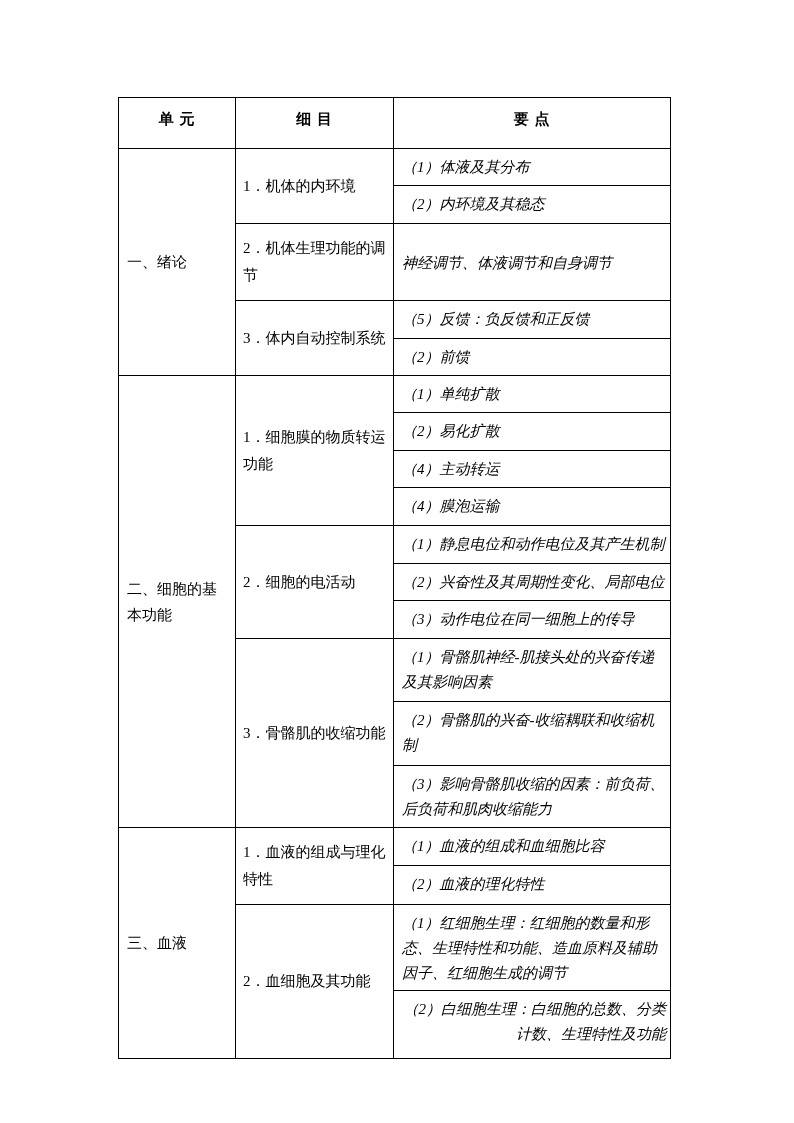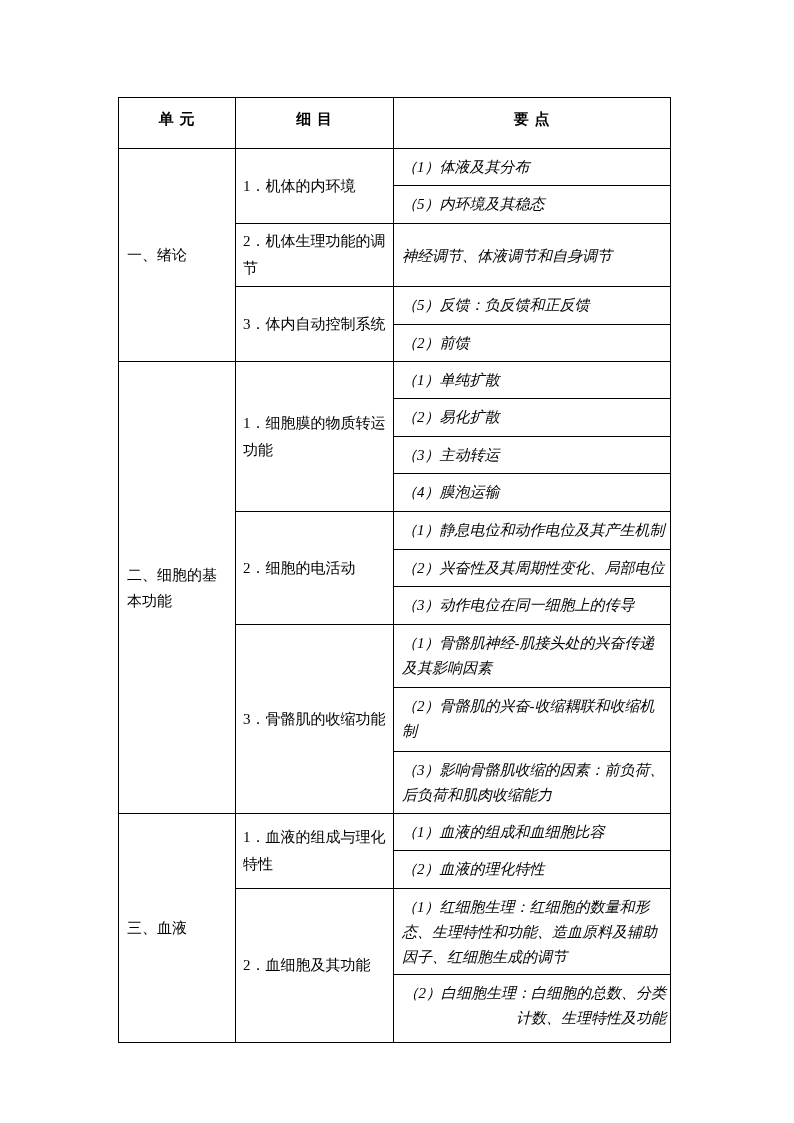--- a/index.html
+++ b/index.html
@@ -39,21 +39,21 @@
     letter-spacing: 1px;
   }
   td.unit {
     vertical-align: middle;
     padding: 4px 8px;
     line-height: 26px;
     margin-top: 38px;
   }
   td.detail {
     vertical-align: middle;
-    padding: 4px 7px;
+    padding: 11px 7px;
     line-height: 27px;
   }
   td.point {
     vertical-align: top;
     padding: 6px 4px 4px 8px;
     line-height: 25px;
     font-style: italic;
   }
   tr.h37 { height: 37px; }
   tr.h38 { height: 38px; }
@@ -91,21 +91,21 @@
       </tr>
     </thead>
     <tbody>
 
       <tr class="h37">
         <td class="unit" rowspan="5">一、绪论</td>
         <td class="detail" rowspan="2">1．机体的内环境</td>
         <td class="point">（1）体液及其分布</td>
       </tr>
       <tr class="h38">
-        <td class="point">（5）内环境及其稳态</td>
+        <td class="point">（2）内环境及其稳态</td>
       </tr>
       <tr class="h62">
         <td class="detail">2．机体生理功能的调节</td>
         <td class="point" style="vertical-align:middle;">神经调节、体液调节和自身调节</td>
       </tr>
       <tr class="h38">
         <td class="detail" rowspan="2">3．体内自动控制系统</td>
         <td class="point">（5）反馈：负反馈和正反馈</td>
       </tr>
       <tr class="h37">
@@ -114,21 +114,21 @@
 
       <tr class="h37">
         <td class="unit" rowspan="10">二、细胞的基本功能</td>
         <td class="detail" rowspan="4">1．细胞膜的物质转运功能</td>
         <td class="point">（1）单纯扩散</td>
       </tr>
       <tr class="h38">
         <td class="point">（2）易化扩散</td>
       </tr>
       <tr class="h37">
-        <td class="point">（3）主动转运</td>
+        <td class="point">（4）主动转运</td>
       </tr>
       <tr class="h38">
         <td class="point">（4）膜泡运输</td>
       </tr>
       <tr class="h38">
         <td class="detail" rowspan="3">2．细胞的电活动</td>
         <td class="point">（1）静息电位和动作电位及其产生机制</td>
       </tr>
       <tr class="h37">
         <td class="point">（2）兴奋性及其周期性变化、局部电位</td>

